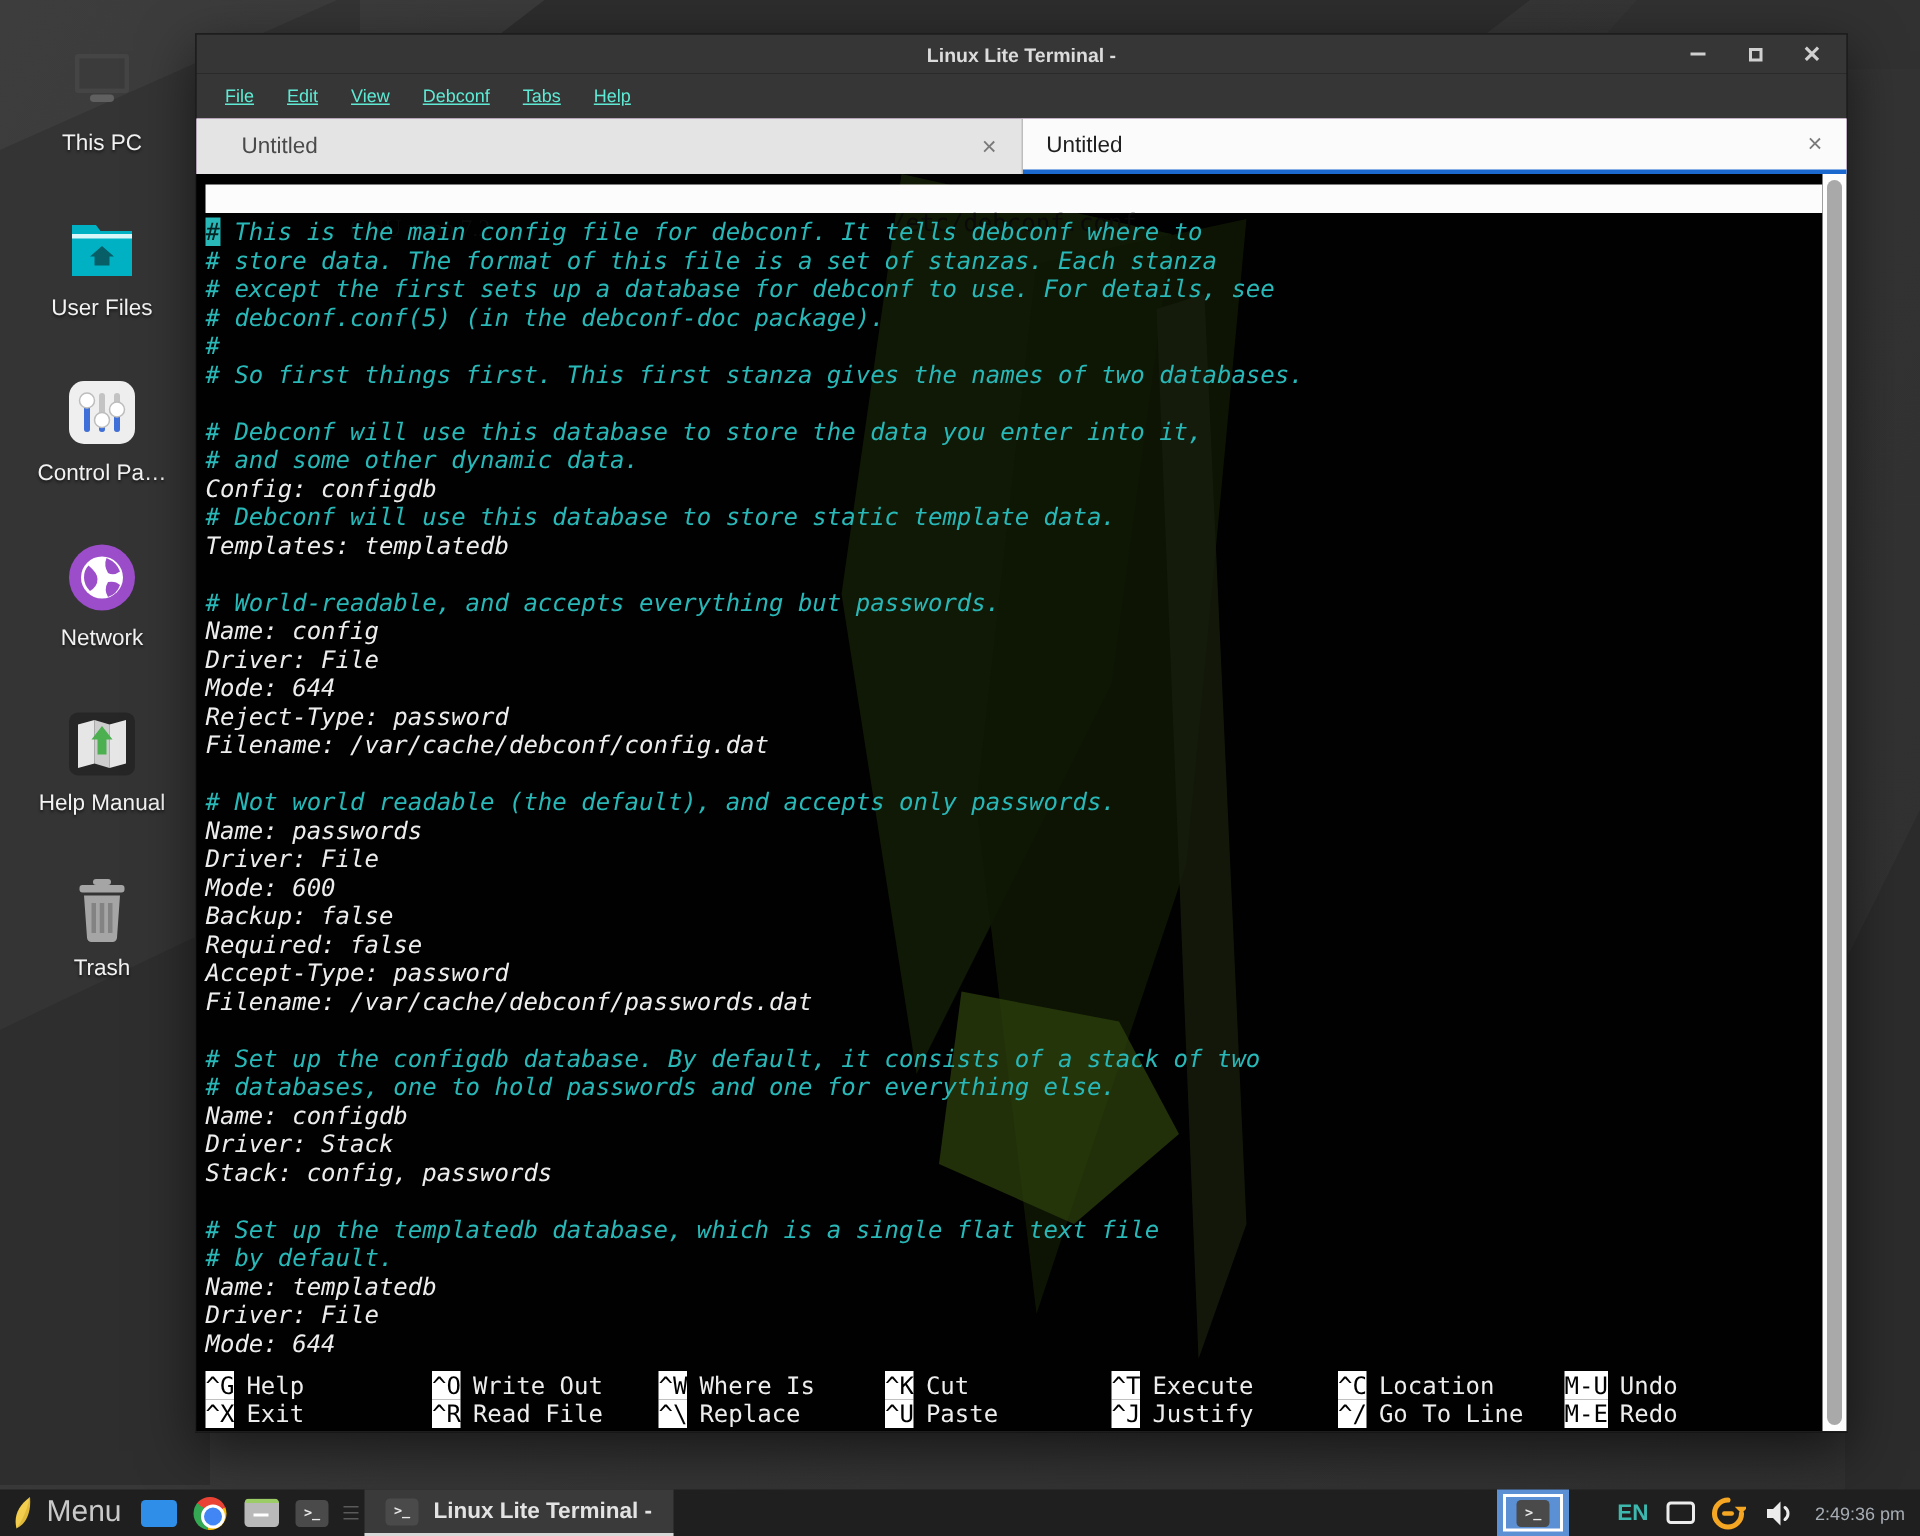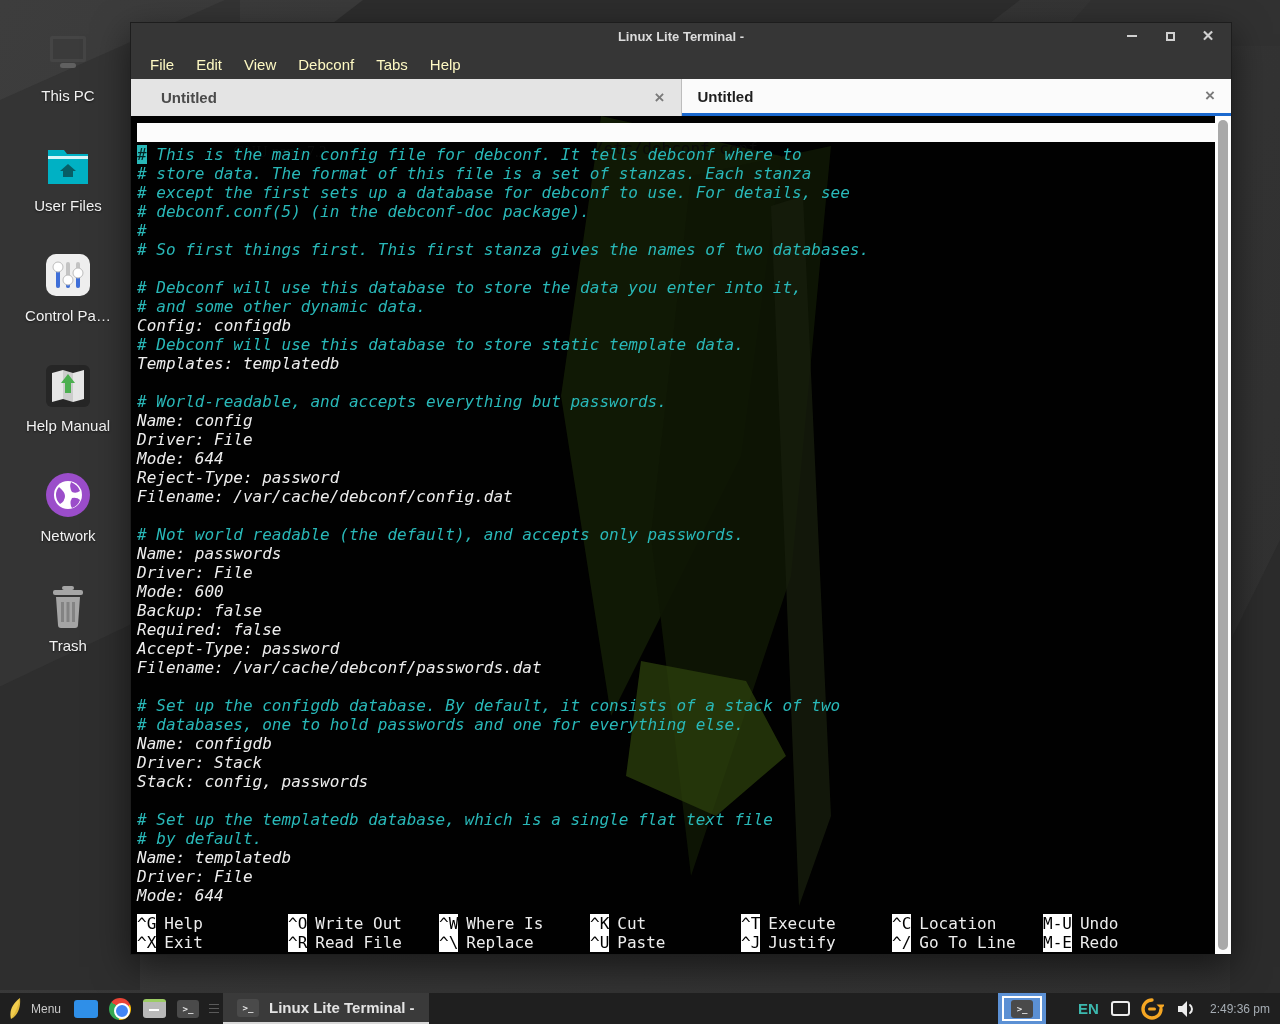--- a/index.html
+++ b/index.html
@@ -26,23 +26,23 @@
          border:1px solid #1d1d1d; box-shadow:0 12px 34px rgba(0,0,0,.55); display:flex; flex-direction:column; }
   .titlebar { height:26px; background:#363636; position:relative; display:flex; align-items:center; flex:0 0 26px; }
   .title { position:absolute; left:0; right:0; text-align:center; font-size:13px; font-weight:bold; color:#dcdcdc; }
   .winbtns { margin-left:auto; display:flex; align-items:center; gap:24px; padding-right:16px; z-index:2; }
   .wb { width:14px; height:14px; display:flex; align-items:center; justify-content:center; color:#d0d0d0; cursor:default; }
   .wb .min { width:10px; height:2px; background:#d0d0d0; }
   .wb .max { width:9px; height:9px; border:2px solid #d0d0d0; }
   .wb.close { font-size:15px; font-weight:bold; }
 
   .menubar { height:30px; background:#363636; display:flex; align-items:center; padding-left:8px; flex:0 0 30px; }
-  .mi { padding:0 11px; font-size:15px; color:#fef9c3; }
-
-  .tabbar { height:37px; display:flex; flex:0 0 37px; background:#f0abfc;font-weight:bold; }
+  .mi { padding:0 11px; font-size:12px; color:#5eead4;text-decoration:underline; }
+
+  .tabbar { height:37px; display:flex; flex:0 0 37px; background:#f0abfc; }
   .tab { flex:1; display:flex; align-items:center; padding:0 16px; font-size:15px; }
   .tab .tx { color:#7a7a7a; margin-left:auto; font-size:17px; }
   .tab.inactive { background:#e4e4e4; color:#4a4a4a; border-right:1px solid #bdbdbd; }
   .tab.inactive .tlabel { margin-left:14px; }
   .tab.active { background:#fbfbfb; color:#1f1f1f; border-bottom:3px solid #1b69cf; }
 
   .termwrap { flex:1; display:flex; min-height:0; }
   .screen { flex:1; position:relative; background:#010101; padding:4px 0 0 6px;
             font-family:"DejaVu Sans Mono",monospace; font-size:16px; line-height:19px; color:#ededed; overflow:hidden; }
   .wm { position:absolute; inset:0; pointer-events:none; }
@@ -61,21 +61,21 @@
   .slbl { color:#ededed; margin-left:8px; }
 
   .vscroll { flex:0 0 16px; background:#fdfdfd; position:relative; }
   .vthumb { position:absolute; left:3px; right:3px; top:4px; bottom:4px; background:#a9a9a9; border-radius:5px; }
 
   
   .taskbar { position:absolute; left:0; bottom:0; width:1280px; height:31px; background:#1f1f1f;
              display:flex; align-items:center; z-index:20; }
   .tb-left { display:flex; align-items:center; height:100%; }
   .startbtn { display:flex; align-items:center; gap:8px; padding:0 8px; height:100%; }
-  .menu-label { font-size:12px; color:#c9c9c9; }
+  .menu-label { font-size:20px; color:#c9c9c9; }
   .launch { width:34px; height:100%; display:flex; align-items:center; justify-content:center; }
   .show-desktop { width:24px; height:18px; background:#2f8fe8; border-radius:3px; }
   .chrome { width:22px; height:22px; border-radius:50%;
             background:conic-gradient(from -50deg,#ea4335 0 33%,#fbbc05 0 66%,#34a853 0 100%); position:relative; }
   .chrome::after { content:""; position:absolute; left:5px; top:5px; width:12px; height:12px; border-radius:50%;
                    background:#4285f4; border:2px solid #fff; }
   .fmgr { width:23px; height:19px; background:#b9b9b9; border-radius:3px; border-top:3px solid #9ccc65;
           position:relative; }
   .fmgr::after { content:""; position:absolute; left:6px; top:7px; width:10px; height:2px; background:#fff; }
   .term-ico { width:22px; height:18px; background:#4a4a4a; border-radius:3px; color:#e8e8e8;
@@ -139,41 +139,41 @@
         <rect x="32" y="22" width="4" height="14" rx="2" fill="#3f6fd8"></rect>
         <circle cx="14" cy="15" r="5" fill="#fff" stroke="#bdbdbd"></circle>
         <circle cx="24" cy="28" r="5" fill="#fff" stroke="#bdbdbd"></circle>
         <circle cx="34" cy="21" r="5" fill="#fff" stroke="#bdbdbd"></circle>
       </svg>
     </div>
     <div class="dlabel">Control Pa…</div>
   </div>
   <div class="dicon">
     <div class="art">
+      <svg width="46" height="46" viewBox="0 0 46 46">
+        <circle cx="23" cy="23" r="22" fill="#9b4dca"></circle>
+        <circle cx="23" cy="23" r="14" fill="#ffffff"></circle>
+        <path d="M14 15 q6 5 6 9 q0 5 -5 8 q-4 -4 -4 -9 q0 -5 3 -8 z" fill="#9b4dca"></path>
+        <path d="M26 10 q7 3 9 9 q-4 3 -8 1 q-3 -5 -1 -10 z" fill="#9b4dca"></path>
+        <path d="M27 26 q5 -1 8 2 q-2 6 -8 8 q-3 -5 0 -10 z" fill="#9b4dca"></path>
+      </svg>
+    </div>
+    <div class="dlabel">Network</div>
+  </div>
+  <div class="dicon">
+    <div class="art">
       <svg width="46" height="44" viewBox="0 0 46 44">
         <rect x="1" y="1" width="44" height="42" rx="6" fill="#262626"></rect>
         <path d="M7 9 l11 -3 v29 l-11 3 z" fill="#e6e6e6"></path>
         <path d="M18 6 l10 3 v29 l-10 -3 z" fill="#cdcdcd"></path>
         <path d="M28 9 l11 -3 v29 l-11 3 z" fill="#e6e6e6"></path>
         <path d="M23 10 l7 9 h-4 v10 h-6 v-10 h-4 z" fill="#4caf50"></path>
       </svg>
     </div>
     <div class="dlabel">Help Manual</div>
-  </div>
-  <div class="dicon">
-    <div class="art">
-      <svg width="46" height="46" viewBox="0 0 46 46">
-        <circle cx="23" cy="23" r="22" fill="#9b4dca"></circle>
-        <circle cx="23" cy="23" r="14" fill="#ffffff"></circle>
-        <path d="M14 15 q6 5 6 9 q0 5 -5 8 q-4 -4 -4 -9 q0 -5 3 -8 z" fill="#9b4dca"></path>
-        <path d="M26 10 q7 3 9 9 q-4 3 -8 1 q-3 -5 -1 -10 z" fill="#9b4dca"></path>
-        <path d="M27 26 q5 -1 8 2 q-2 6 -8 8 q-3 -5 0 -10 z" fill="#9b4dca"></path>
-      </svg>
-    </div>
-    <div class="dlabel">Network</div>
   </div>
   <div class="dicon">
     <div class="art">
       <svg width="44" height="44" viewBox="0 0 44 44">
         <rect x="16" y="2" width="12" height="4" rx="2" fill="#a5a5a5"></rect>
         <rect x="7" y="6" width="30" height="5" rx="2" fill="#a5a5a5"></rect>
         <path d="M10 13 h24 l-2 28 a3 3 0 0 1 -3 3 h-14 a3 3 0 0 1 -3 -3 z" fill="#a5a5a5"></path>
         <rect x="15" y="18" width="3" height="20" fill="#838383"></rect>
         <rect x="20.5" y="18" width="3" height="20" fill="#838383"></rect>
         <rect x="26" y="18" width="3" height="20" fill="#838383"></rect>

